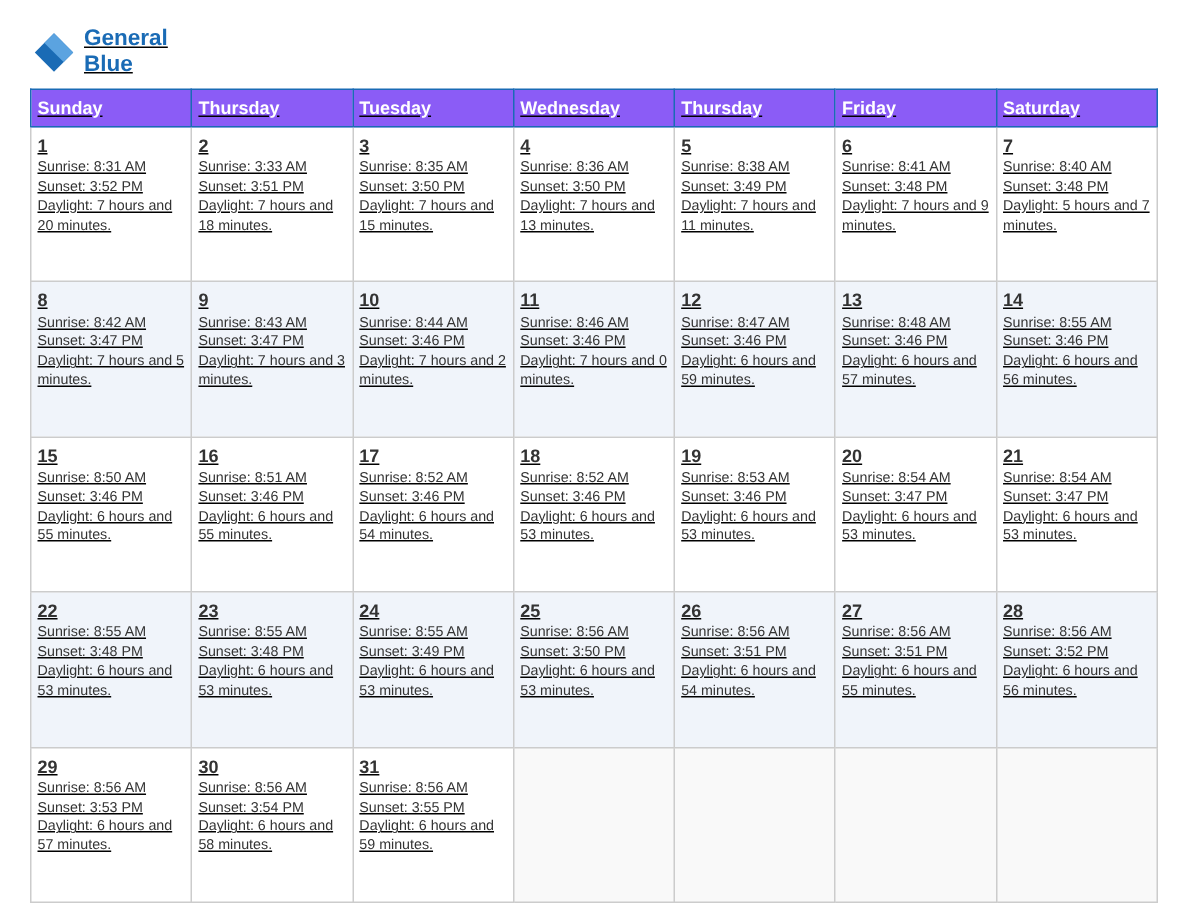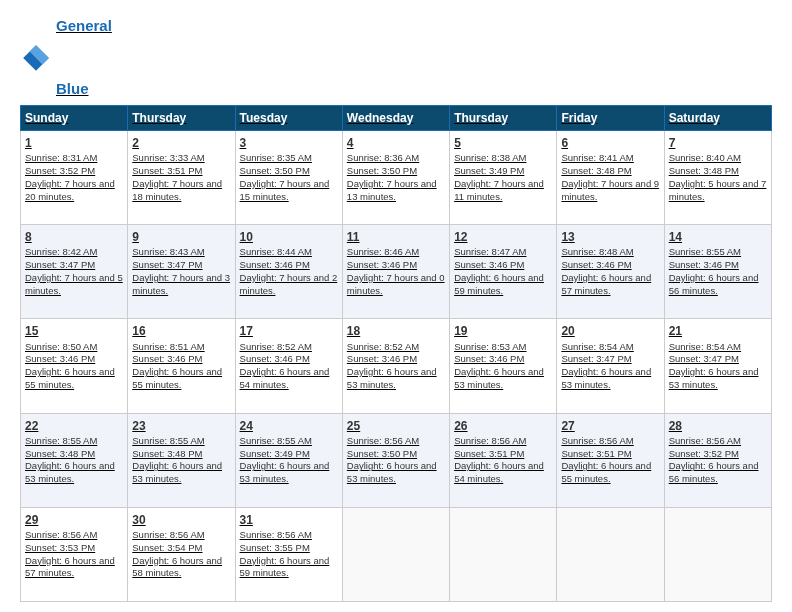--- a/index.html
+++ b/index.html
@@ -56,21 +56,21 @@
       color: #333;
     }
     .calendar {
       flex: 1;
       border: 1px solid #ccc;
       border-collapse: collapse;
       width: 100%;
       table-layout: fixed;
     }
     .calendar th {
-      background: #0c4a6e;
+      background: #8b5cf6;
       color: #fff;
       font-size: 12px;
       font-weight: bold;
       padding: 5px 4px;
       text-align: left;
       border: 1px solid #1a6bb5;
     }
     .calendar td {
       vertical-align: top;
       padding: 4px 4px 3px 4px;
@@ -101,21 +101,21 @@
 
 <div class="page">
   <div class="header">
     <div class="logo">
       <svg class="logo-icon" viewBox="0 0 40 40">
         <polygon points="20,4 36,20 20,36 4,20" fill="#1a6bb5"></polygon>
         <polygon points="20,4 36,20 28,28 12,12" fill="#5ba3e0"></polygon>
       </svg>
       <div class="logo-text">
         <div><span>General</span></div>
-        <div style="color:#1a6bb5;margin-top:46px;">Blue</div>
+        <div style="color:#1a6bb5;">Blue</div>
       </div>
     </div>
     <div class="title-block">
       <div class="month-title"></div>
       <div class="location"></div>
     </div>
   </div>
 
   <table class="calendar">
     <thead>

